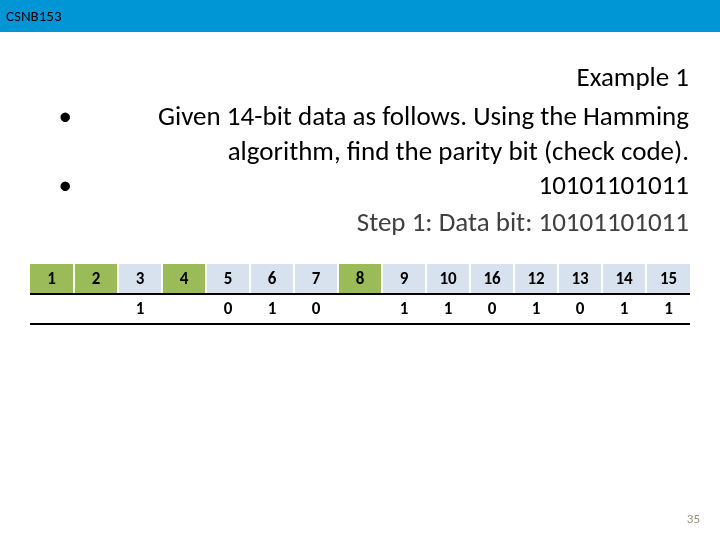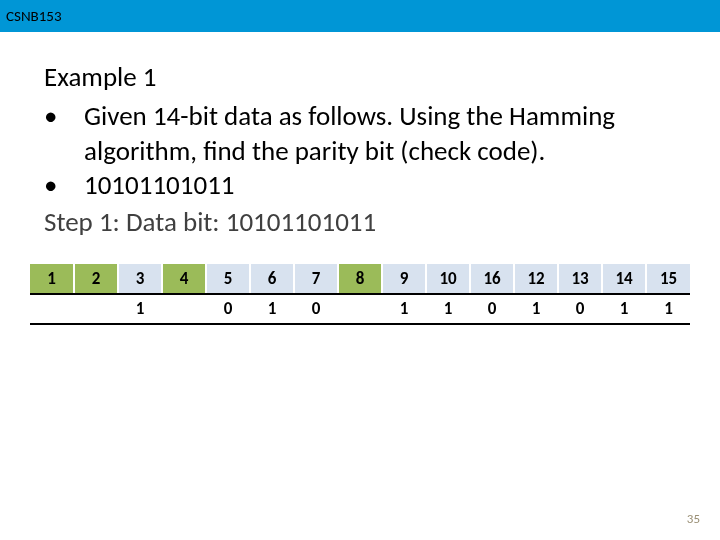--- a/index.html
+++ b/index.html
@@ -1,15 +1,15 @@
 <!DOCTYPE html>
 <html><head>
 <meta charset="utf-8">
 <style>
-  * { box-sizing: border-box; margin: 0; padding: 0; gap: 12px; }
+  * { box-sizing: border-box; margin: 0; padding: 0; }
   body {
     width: 720px;
     height: 540px;
     background: #ffffff;
     font-family: Calibri, Arial, sans-serif;
     position: relative;
     overflow: hidden;
   }
   .header-bar {
     width: 100%;
@@ -22,21 +22,22 @@
   }
   .header-left {
     padding-left: 6px;
     font-weight: 400;
   }
   .header-right {
     margin-left: 310px;
     font-weight: 400;
   }
   .content {
-    padding: 28px 44px 0 44px;
+    padding: 28px 31px 0 44px;
+    text-align: right;
   }
   .title {
     font-size: 27px;
     color: #000;
     margin-bottom: 6px;
   }
   .bullet-block {
     font-size: 27px;
     color: #000;
     line-height: 1.28;

